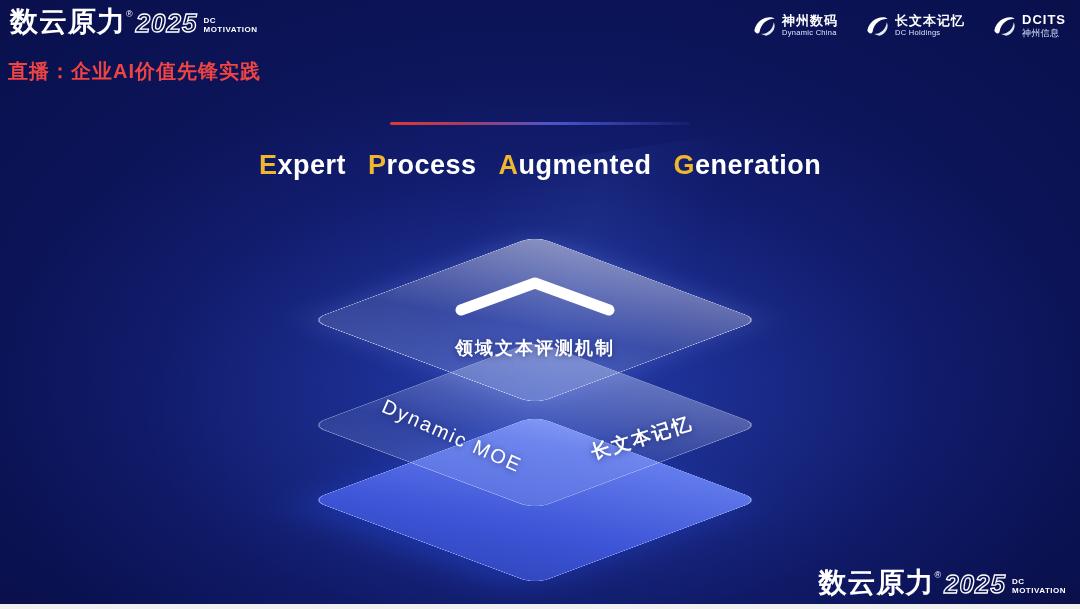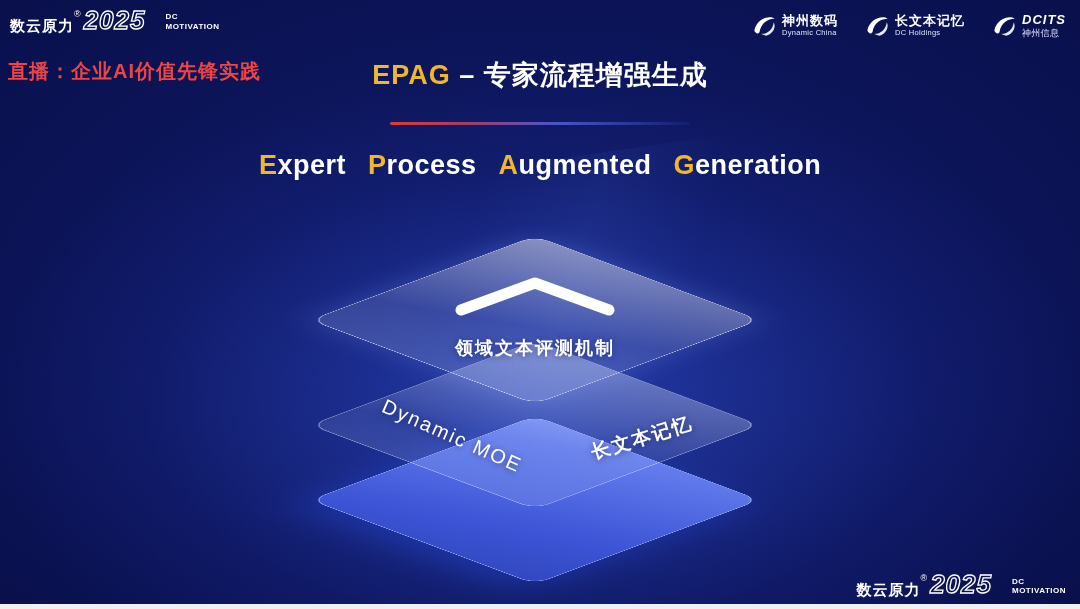--- a/index.html
+++ b/index.html
@@ -16,26 +16,26 @@
   .streak { position:absolute; width:1400px; height:320px; top:160px; left:-140px;
     background:linear-gradient(115deg, transparent 42%, rgba(100,140,255,0.07) 50%, transparent 58%);
     transform:rotate(-8deg); pointer-events:none; }
   .vignette { position:absolute; inset:0; pointer-events:none;
     background:radial-gradient(ellipse 120% 115% at 50% 45%, transparent 58%, rgba(0,0,12,0.5) 100%); }
 
   
   .brand { position:absolute; display:flex; align-items:flex-end; z-index:50; }
   .brand-top  { left:10px; top:8px; }
   .brand-bottom { right:14px; bottom:12px; }
-  .brand-name { font-size:15px; font-weight:900; letter-spacing:1px; line-height:1; }
+  .brand-name { font-size:28px; font-weight:900; letter-spacing:1px; line-height:1; }
   .brand-reg  { font-size:9px; align-self:flex-start; margin-top:1px; }
   .brand-year { font-size:26px; font-weight:800; font-style:italic; letter-spacing:1px; line-height:0.95;
     color:transparent; -webkit-text-stroke:1.3px #ffffff; margin-left:3px; }
   .brand-dcmot { display:flex; flex-direction:column; font-size:8px; font-weight:700;
-    line-height:1.15; margin-left:20px; padding-bottom:2px; letter-spacing:0.5px; }
+    line-height:1.15; margin-left:6px; padding-bottom:2px; letter-spacing:0.5px; }
 
   
   .live-label { position:absolute; left:8px; top:58px; font-size:20px; font-weight:800;
     color:#ef4444; letter-spacing:1px; z-index:50; }
 
   
   .main-title { position:absolute; top:57px; left:0; width:100%; text-align:center;
     font-size:27px; font-weight:800; letter-spacing:1px; z-index:40; }
   .gold { color:#F0B62E; }
   .divider { position:absolute; top:122px; left:50%; transform:translateX(-50%);
@@ -90,23 +90,20 @@
       <sup class="brand-reg">®</sup>
       <span class="brand-year">2025</span>
     <span class="brand-dcmot">
       <span>DC</span>
       <span>MOTIVATION</span>
     </span>
   </div>
 
   <div class="live-label">直播：企业AI价值先锋实践</div>
 
-  <div class="main-title">
-    <span class="gold">EPAG</span><span> – 专家流程增强生成</span>
-  </div>
   <div class="divider"></div>
 
   <div class="subtitle">
     <span class="word"><span class="gold">E</span><span>xpert</span></span>
     <span class="word"><span class="gold">P</span><span>rocess</span></span>
     <span class="word"><span class="gold">A</span><span>ugmented</span></span>
     <span class="word"><span class="gold">G</span><span>eneration</span></span>
   </div>
 
   <div class="partners">
@@ -135,21 +132,21 @@
       </span>
     </div>
     <div class="partner">
       <span class="swoosh">
         <svg viewBox="0 0 32 32" width="27" height="27">
             <path d="M4 22 C6 9 21 3 28 8 C21 8 12 12 10 24 C8 27 5 25 4 22 Z" fill="#fff"></path>
             <path d="M12 26 C20 26 26 20 27 12 C30 18 26 26 18 28 Z" fill="#fff" opacity="0.9"></path>
           </svg>
       </span>
       <span class="p-text">
-        <span class="p-cn" style="font-style:italic;">DCITS</span>
+        <span class="p-cn" style="">DCITS</span>
         <span class="p-en" style="font-size:9px;">神州信息</span>
       </span>
     </div>
   </div>
 
   <div class="stage">
     <div class="layer layer-bot"></div>
     <div class="layer layer-mid"></div>
     <div class="layer layer-top"></div>
 

